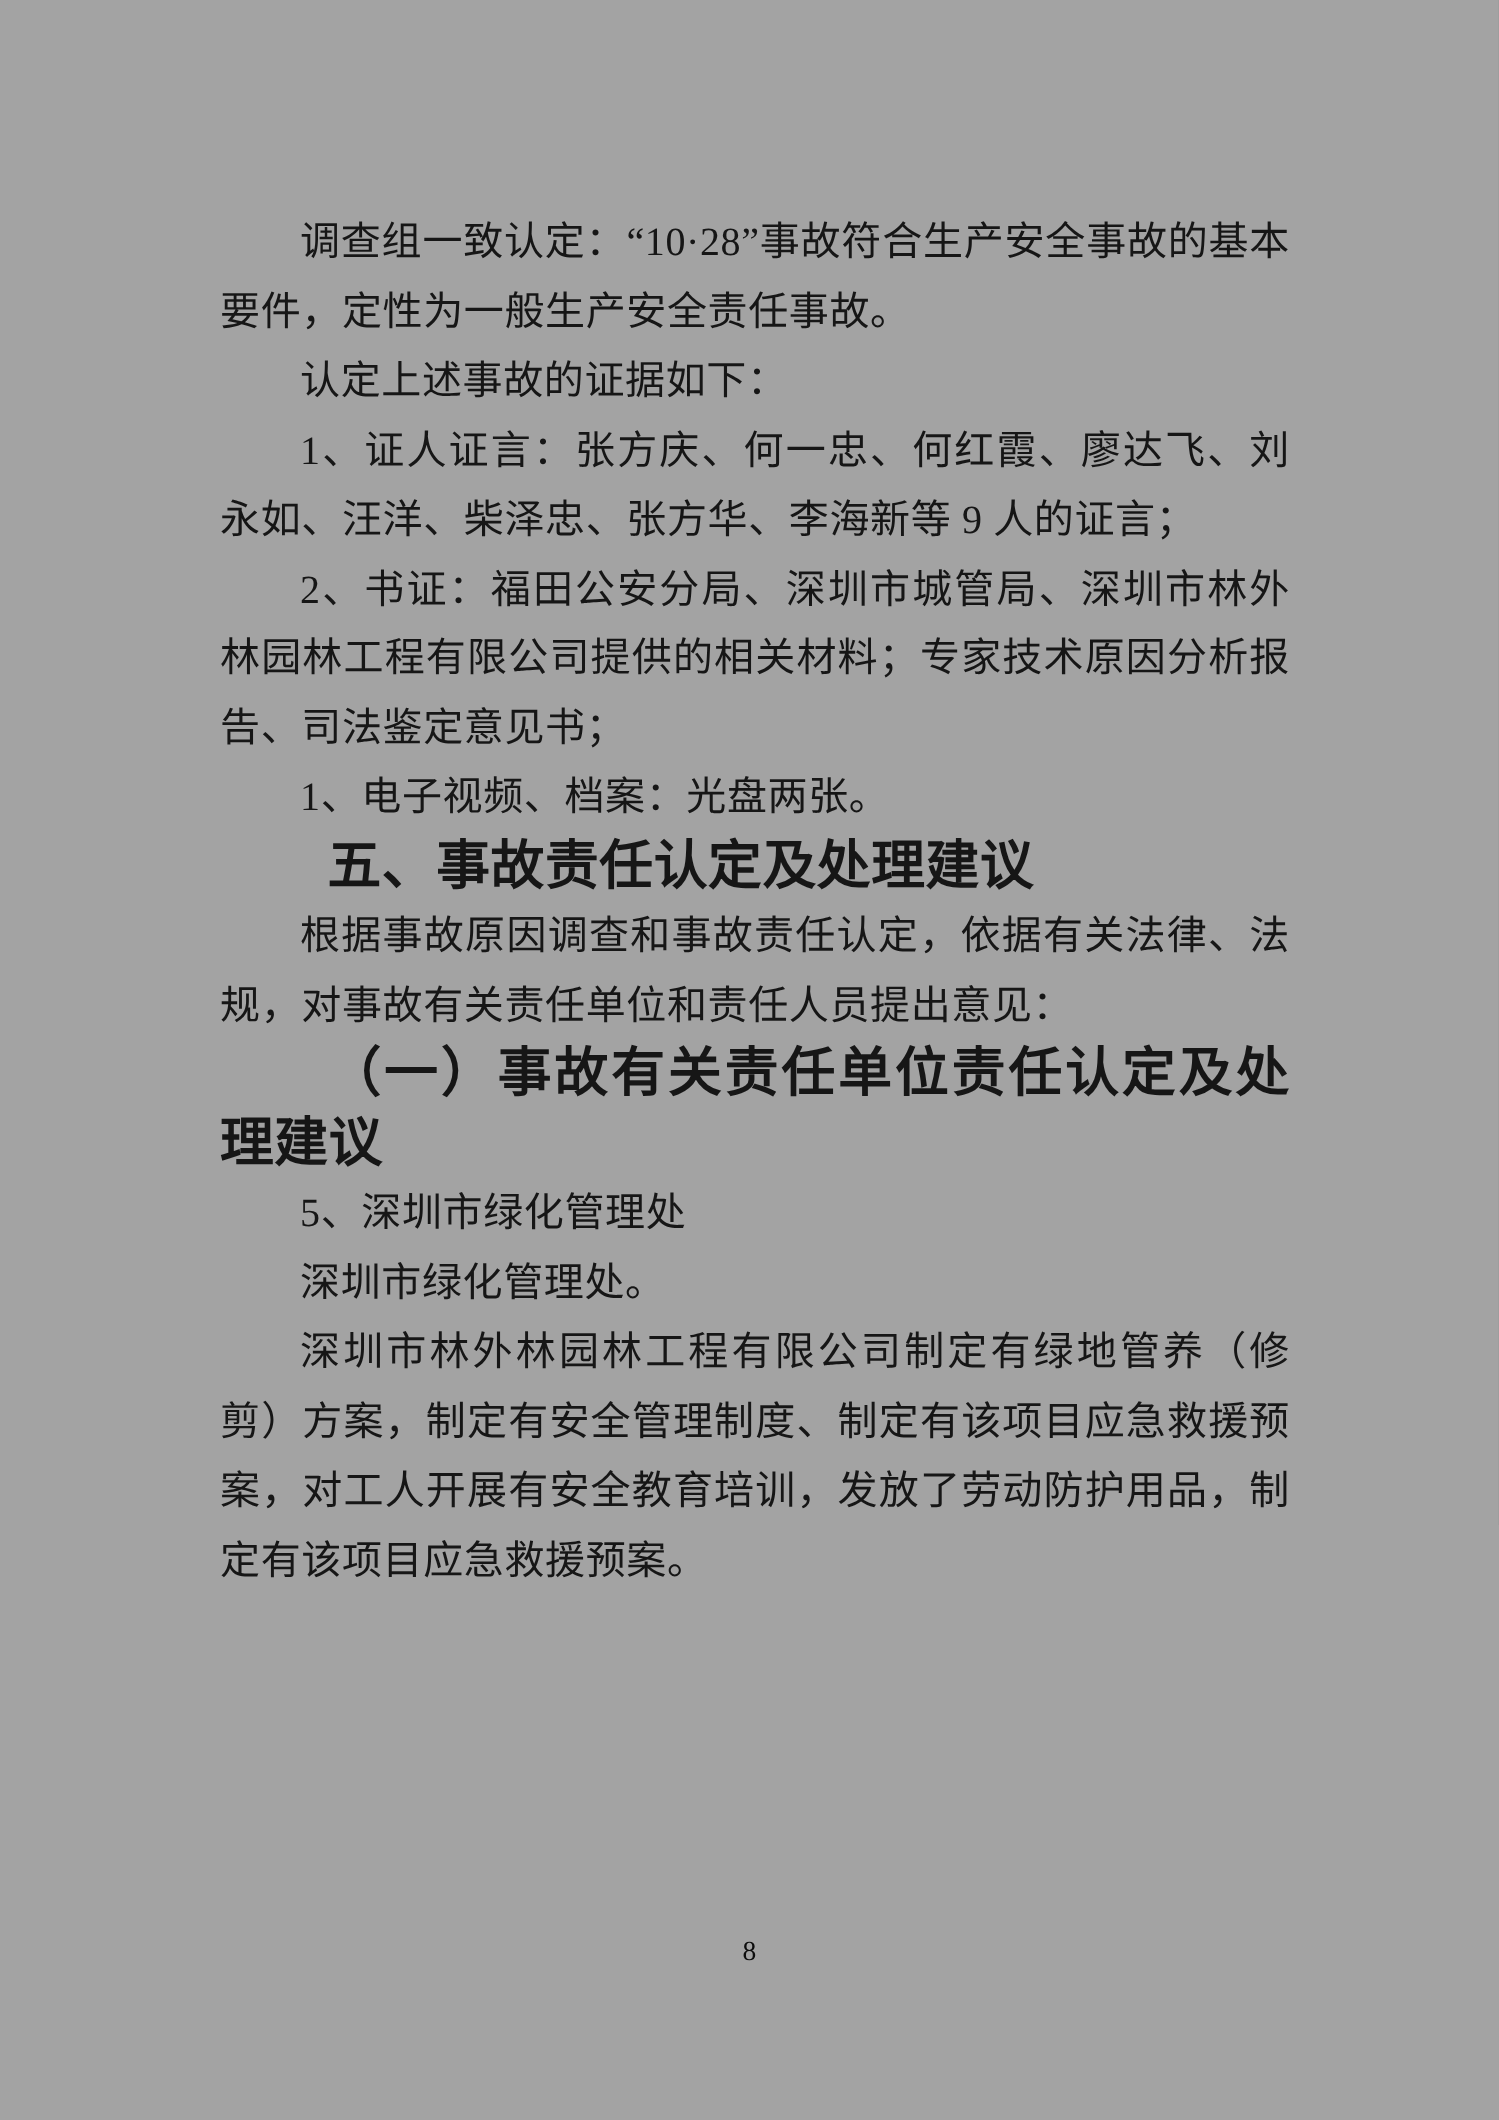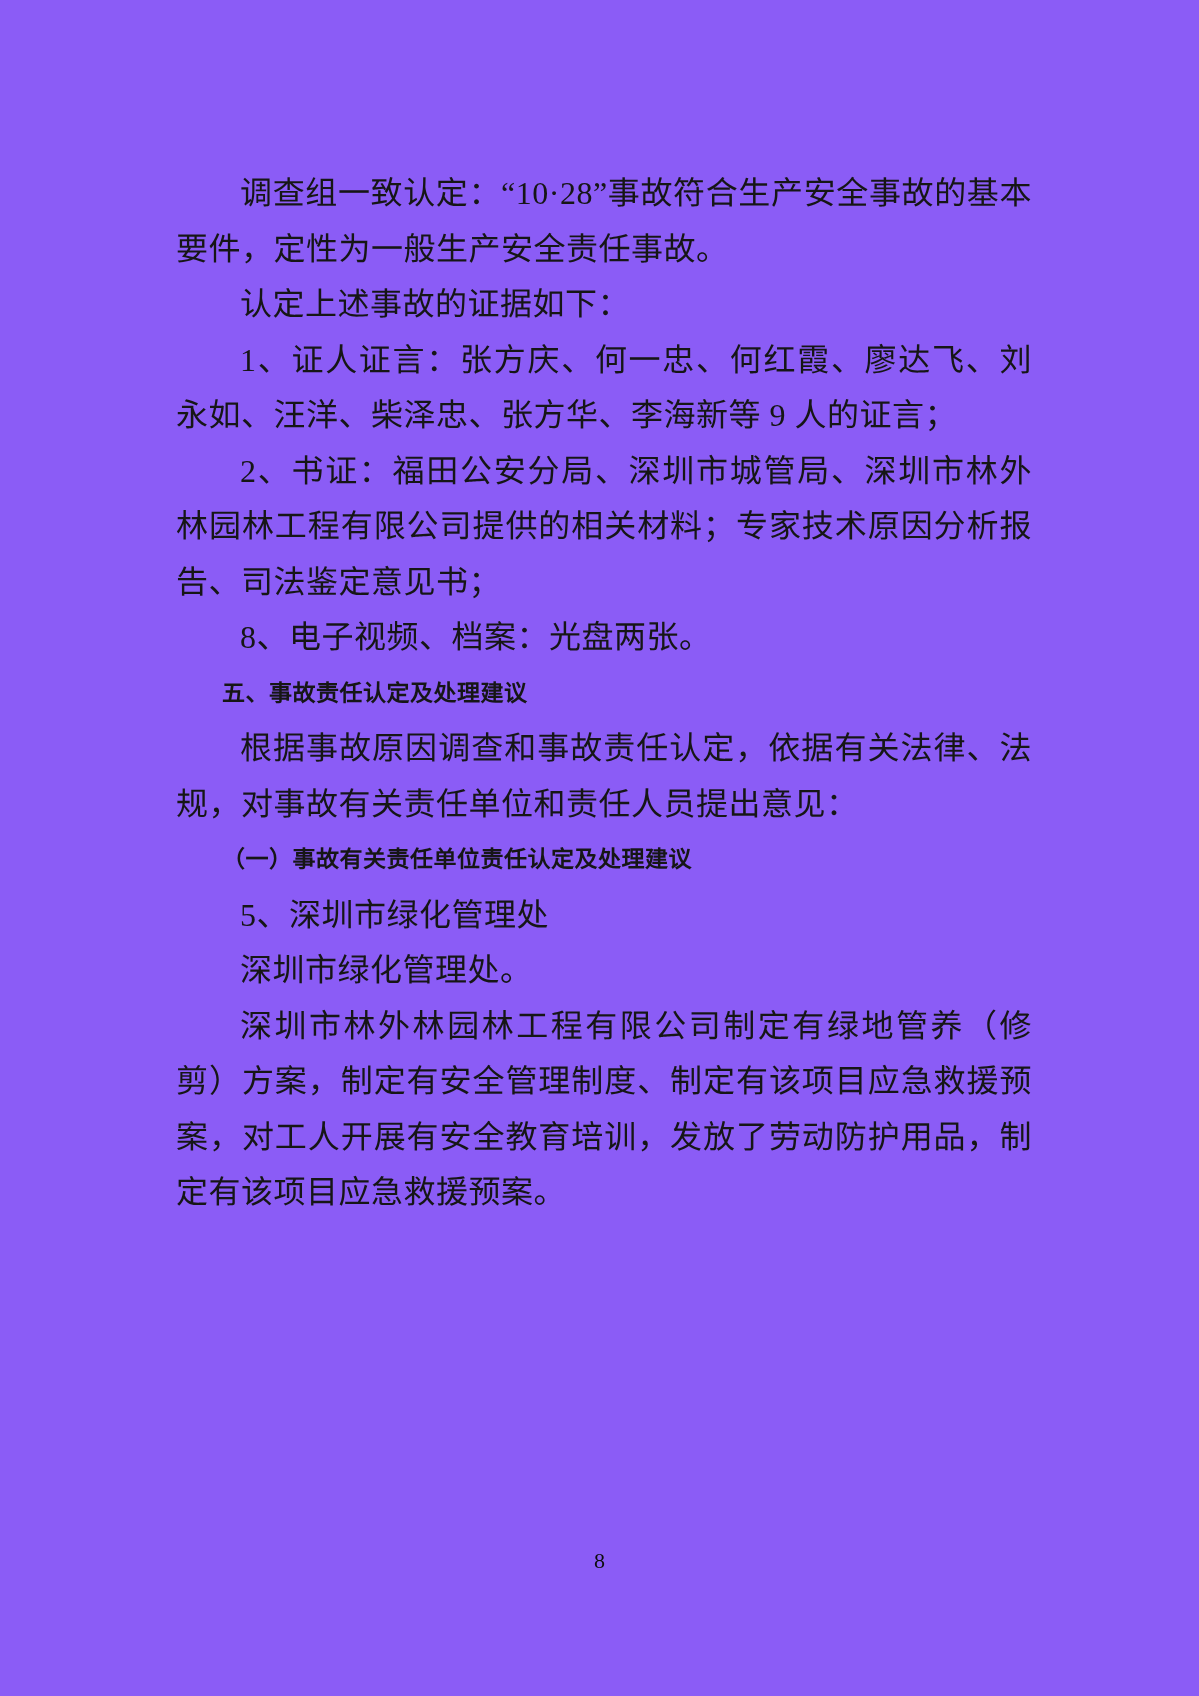--- a/index.html
+++ b/index.html
@@ -8,21 +8,21 @@
     background: #8a8a8a;
     font-family: "Liberation Serif", "DejaVu Serif", serif;
   }
 
   
   .page {
     position: relative;
     width: 1199px;
     height: 1696px;
     margin: 0 auto;
-    background: #8b5cf6;
+    background: #a3a3a3;
     overflow: hidden;
     color: #161616;
   }
 
   
   .content {
     position: absolute;
     left: 176px;
     top: 166px;
     width: 856px;
@@ -36,21 +36,21 @@
   .para {
     margin: 0;
     padding: 0;
     text-indent: 2em;
   }
 
   
   .para.heading {
     font-family: "Liberation Sans", "DejaVu Sans", sans-serif;
     font-weight: bold;
-    font-size: 23px;
+    font-size: 43px;
     letter-spacing: 0.5px;
   }
 
   
   .footer {
     position: absolute;
     top: 1548px;
     left: 0;
     width: 100%;
     text-align: center;
@@ -65,21 +65,21 @@
 <body>
 
 <div class="page">
 
   <main class="content">
 
   <p class="para body">调查组一致认定：“10·28”事故符合生产安全事故的基本要件，定性为一般生产安全责任事故。</p>
       <p class="para body">认定上述事故的证据如下：</p>
       <p class="para body">1、证人证言：张方庆、何一忠、何红霞、廖达飞、刘永如、汪洋、柴泽忠、张方华、李海新等 9 人的证言；</p>
       <p class="para body">2、书证：福田公安分局、深圳市城管局、深圳市林外林园林工程有限公司提供的相关材料；专家技术原因分析报告、司法鉴定意见书；</p>
-      <p class="para body">8、电子视频、档案：光盘两张。</p>
+      <p class="para body">1、电子视频、档案：光盘两张。</p>
       <p class="para heading">五、事故责任认定及处理建议</p>
       <p class="para body">根据事故原因调查和事故责任认定，依据有关法律、法规，对事故有关责任单位和责任人员提出意见：</p>
       <p class="para heading">（一）事故有关责任单位责任认定及处理建议</p>
       <p class="para body">5、深圳市绿化管理处</p>
       <p class="para body">深圳市绿化管理处。</p>
       <p class="para body">深圳市林外林园林工程有限公司制定有绿地管养（修剪）方案，制定有安全管理制度、制定有该项目应急救援预案，对工人开展有安全教育培训，发放了劳动防护用品，制定有该项目应急救援预案。</p>
     </main>
 
   <footer class="footer">
     <span class="pagenum">8</span>

